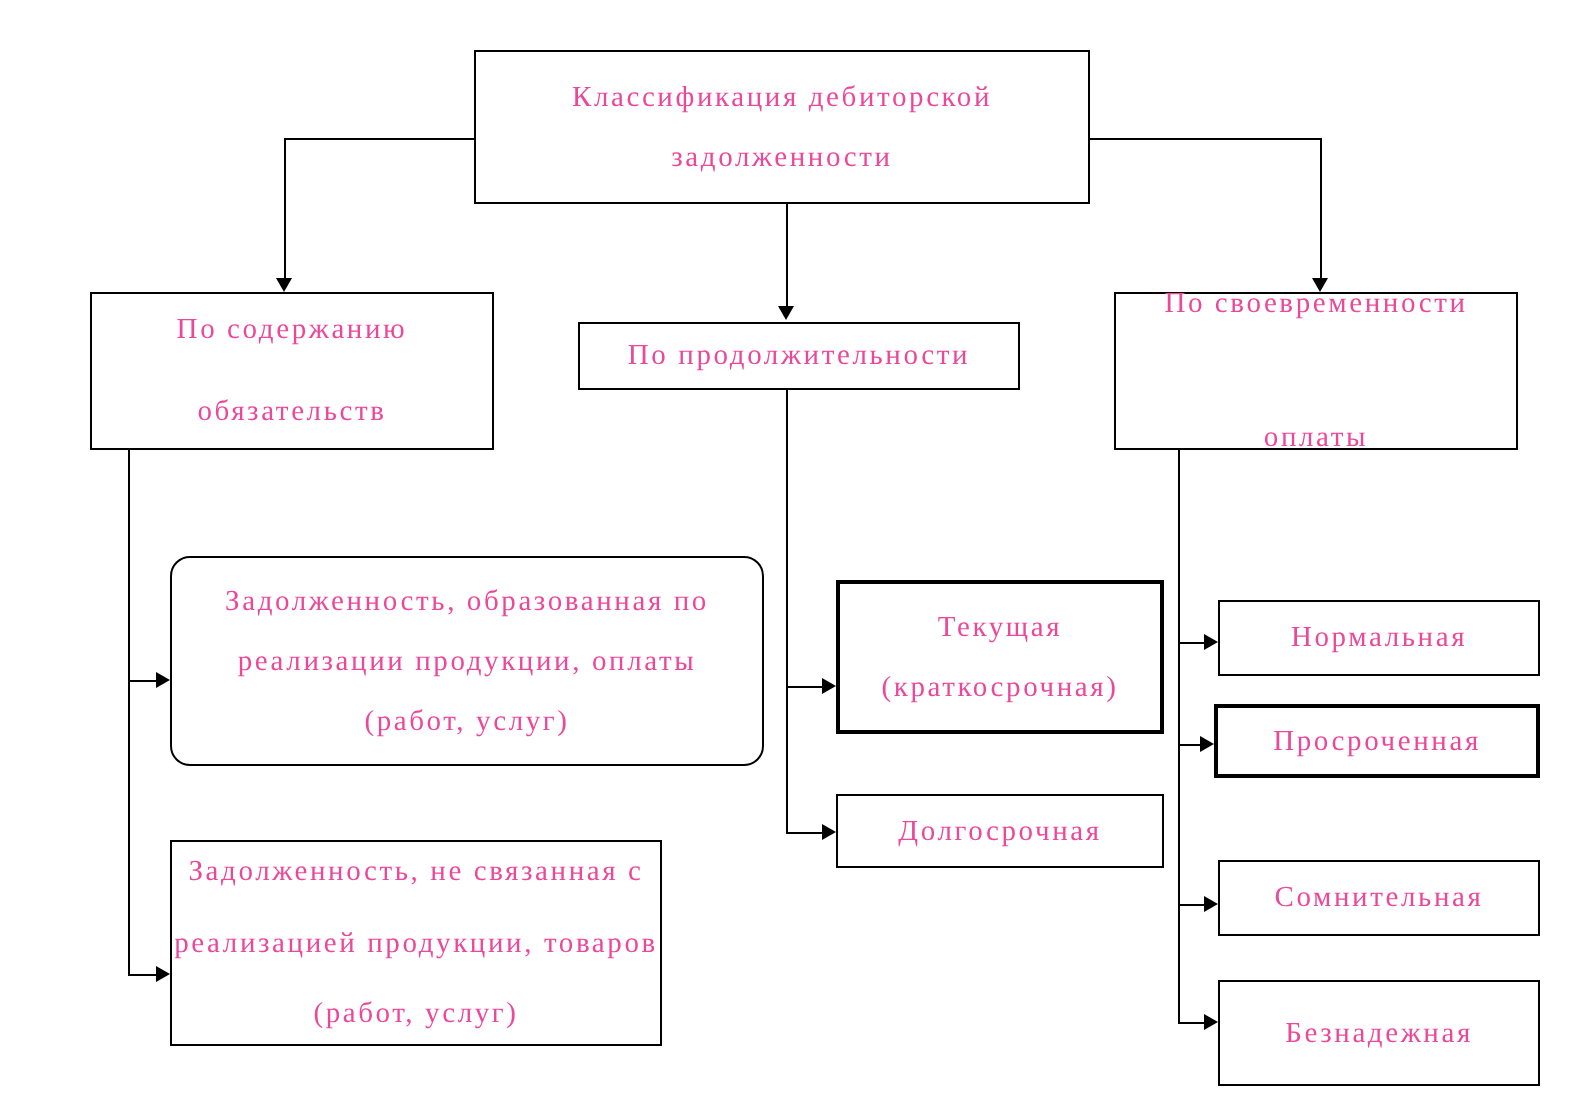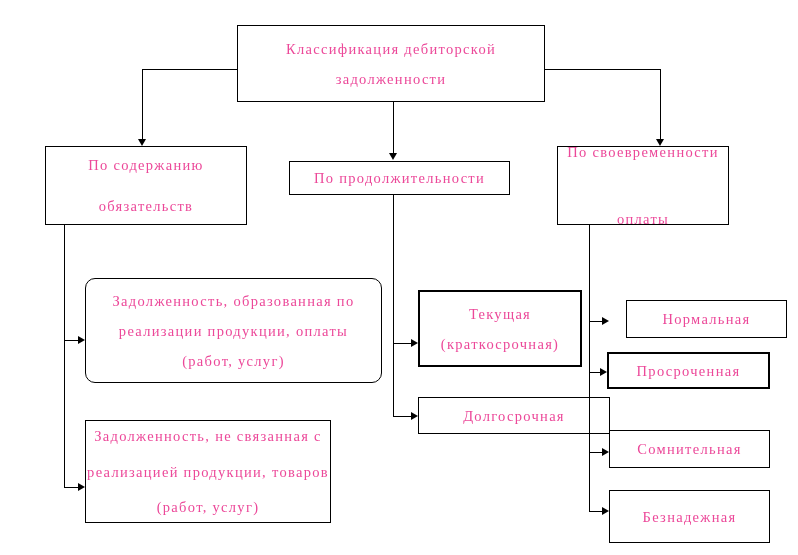--- a/index.html
+++ b/index.html
@@ -36,21 +36,21 @@
 
   <div class="node" style="left:45px; top:146px; width:202px; height:79px;gap:11px;">
     <div class="tline">По содержанию</div>
     <div class="tline">обязательств</div>
   </div>
 
   <div class="node" style="left:289px; top:161px; width:221px; height:34px;">
     <div class="tline">По продолжительности</div>
   </div>
 
-  <div class="node" style="left:557px; top:146px; width:172px; height:79px;gap:37px;">
+  <div class="node" style="left:557px; top:146px; width:202px; height:79px;gap:37px;">
     <div class="tline">По своевременности</div>
     <div class="tline">оплаты</div>
   </div>
 
   <div class="node" style="left:85px; top:278px; width:297px; height:105px;border-radius:10px;">
     <div class="tline">Задолженность, образованная по</div>
     <div class="tline">реализации продукции, оплаты</div>
     <div class="tline">(работ, услуг)</div>
   </div>
 
@@ -58,25 +58,25 @@
     <div class="tline">Задолженность, не связанная с</div>
     <div class="tline">реализацией продукции, товаров</div>
     <div class="tline">(работ, услуг)</div>
   </div>
 
   <div class="node thick" style="left:418px; top:290px; width:164px; height:77px;">
     <div class="tline">Текущая</div>
     <div class="tline">(краткосрочная)</div>
   </div>
 
-  <div class="node" style="left:418px; top:397px; width:192px; height:37px;">
+  <div class="node" style="left:418px; top:397px; width:164px; height:37px;">
     <div class="tline">Долгосрочная</div>
   </div>
 
-  <div class="node" style="left:626px; top:300px; width:161px; height:38px;">
+  <div class="node" style="left:609px; top:300px; width:161px; height:38px;">
     <div class="tline">Нормальная</div>
   </div>
 
   <div class="node thick" style="left:607px; top:352px; width:163px; height:37px;">
     <div class="tline">Просроченная</div>
   </div>
 
   <div class="node" style="left:609px; top:430px; width:161px; height:38px;">
     <div class="tline">Сомнительная</div>
   </div>

